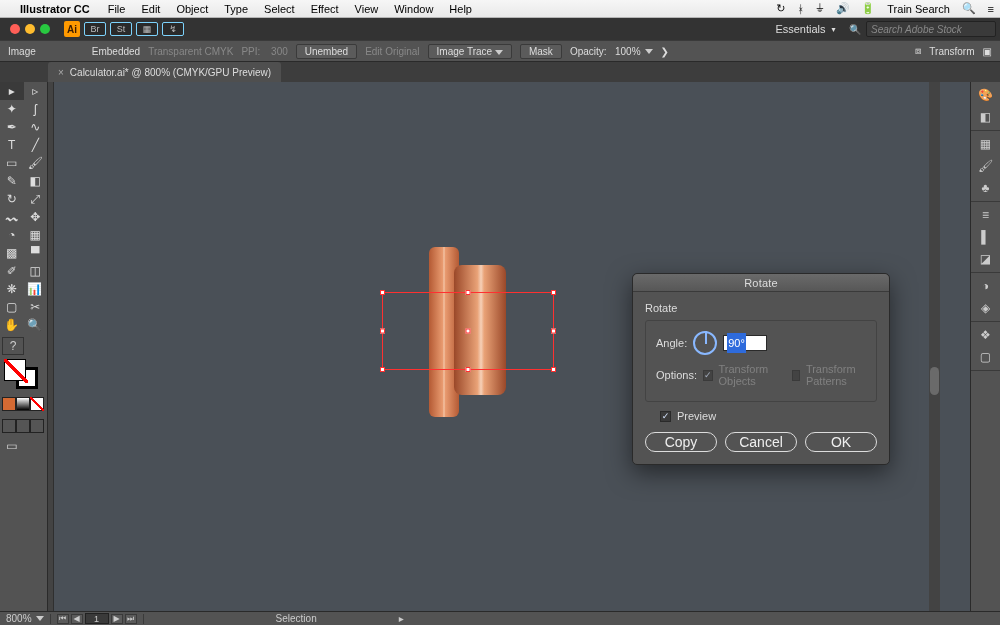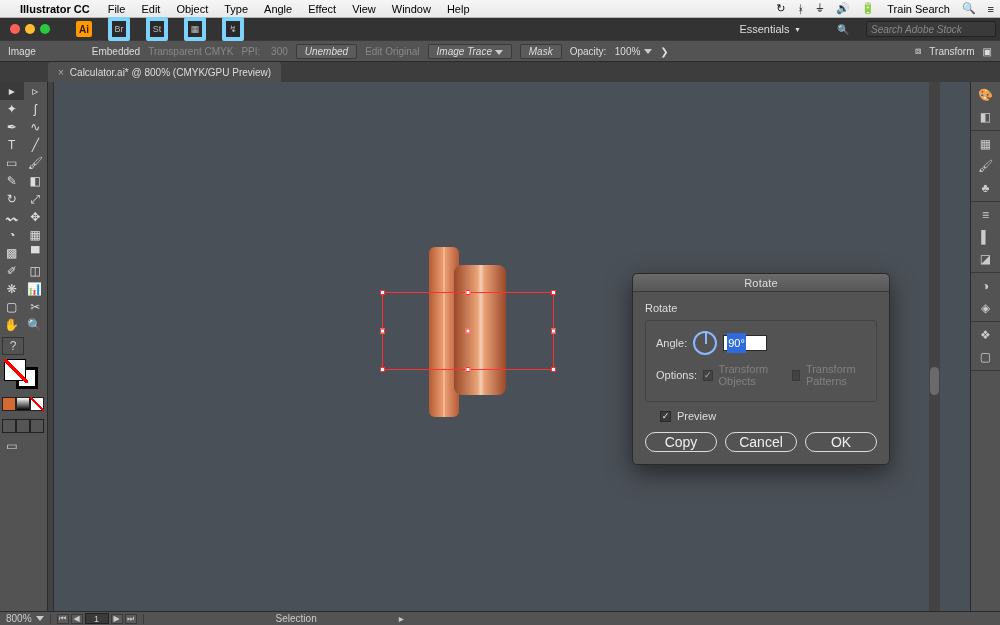--- a/index.html
+++ b/index.html
@@ -7,34 +7,34 @@
 
   
   .menubar { height:18px; background:linear-gradient(#f6f6f6,#e9e9e9); display:flex; align-items:center; color:#000; font-size:11px; border-bottom:1px solid #b5b5b5; }
   .menubar .apple { padding:0 10px; font-size:12px; }
   .menubar .app { font-weight:600; padding-right:10px; }
   .menubar .mitem { padding:0 8px; }
   .menubar .spacer { flex:1; }
   .menubar .ricon { padding:0 6px; font-size:11px; }
 
   
-  .headerA { height:22px; background:#333; display:flex; align-items:center; padding:0 4px; gap:16px; }
+  .headerA { height:22px; background:#333; display:flex; align-items:center; padding:0 4px; gap:4px; }
   .traffic { display:flex; gap:5px; padding:0 6px; }
   .dot { width:10px; height:10px; border-radius:50%; }
   .red{background:#ff5f57} .yellow{background:#febc2e} .green{background:#28c840}
   .ai-logo { width:16px; height:16px; background:#ff9a00; color:#3a1b00; display:flex; align-items:center; justify-content:center; font-weight:700; font-size:10px; border-radius:2px; margin-left:4px; }
-  .hdr-btn { width:22px; height:24px; background:#2a2a2a; border:4px solid #7dd3fc; color:#bbb; font-size:9px; display:flex; align-items:center; justify-content:center; border-radius:2px; }
+  .hdr-btn { width:22px; height:14px; background:#2a2a2a; border:1px solid #7dd3fc; color:#bbb; font-size:9px; display:flex; align-items:center; justify-content:center; border-radius:2px; }
   .ess { margin-left:auto; color:#ddd; font-size:11px; display:flex; align-items:center; gap:6px; }
   .ess .chev{ font-size:8px; }
   .stock { width:130px; height:16px; background:#3a3a3a; border:1px solid #222; display:flex; align-items:center; padding:0 4px; color:#888; font-size:10px; font-style:italic; border-radius:2px; }
 
   
   .control { height:22px; background:#535353; display:flex; align-items:center; gap:8px; padding:0 8px; color:#ddd; font-size:10px; border-top:1px solid #3a3a3a; border-bottom:1px solid #2a2a2a;}
   .ctrl-item { display:flex; align-items:center; gap:4px; }
-  .pill { background:#5b5b5b; border:1px solid #3a3a3a; padding:1px 8px; border-radius:2px;font-style:italic; }
+  .pill { background:#5b5b5b; border:1px solid #3a3a3a; padding:1px 8px; border-radius:2px; }
   .dim { color:#888; }
   .opv { width:30px; text-align:right;}
   .tri { width:0;height:0;border-left:4px solid transparent;border-right:4px solid transparent;border-top:5px solid #ccc; display:inline-block;}
   .edgegrp{margin-left:auto;display:flex;gap:8px;align-items:center;}
 
   
   .tabs { height:20px; background:#3d3d3d; display:flex; align-items:stretch; padding-left:48px;}
   .tab { background:#4f4f4f; color:#ddd; font-size:10px; padding:3px 10px; display:flex; align-items:center; gap:6px; border-radius:3px 3px 0 0; }
   .tab .x{ font-size:10px; color:#aaa; }
 
@@ -110,21 +110,21 @@
 </head>
 <body>
 
 <div class="menubar">
   <span class="apple"></span>
   <span class="app">Illustrator CC</span>
   <span class="mitem">File</span>
   <span class="mitem">Edit</span>
   <span class="mitem">Object</span>
   <span class="mitem">Type</span>
-  <span class="mitem">Angle</span>
+  <span class="mitem">Select</span>
   <span class="mitem">Effect</span>
   <span class="mitem">View</span>
   <span class="mitem">Window</span>
   <span class="mitem">Help</span>
   <span class="spacer"></span>
   <span class="ricon">↻</span>
   <span class="ricon">ᚼ</span>
   <span class="ricon">⏚</span>
   <span class="ricon">🔊</span>
   <span class="ricon">🔋</span>

